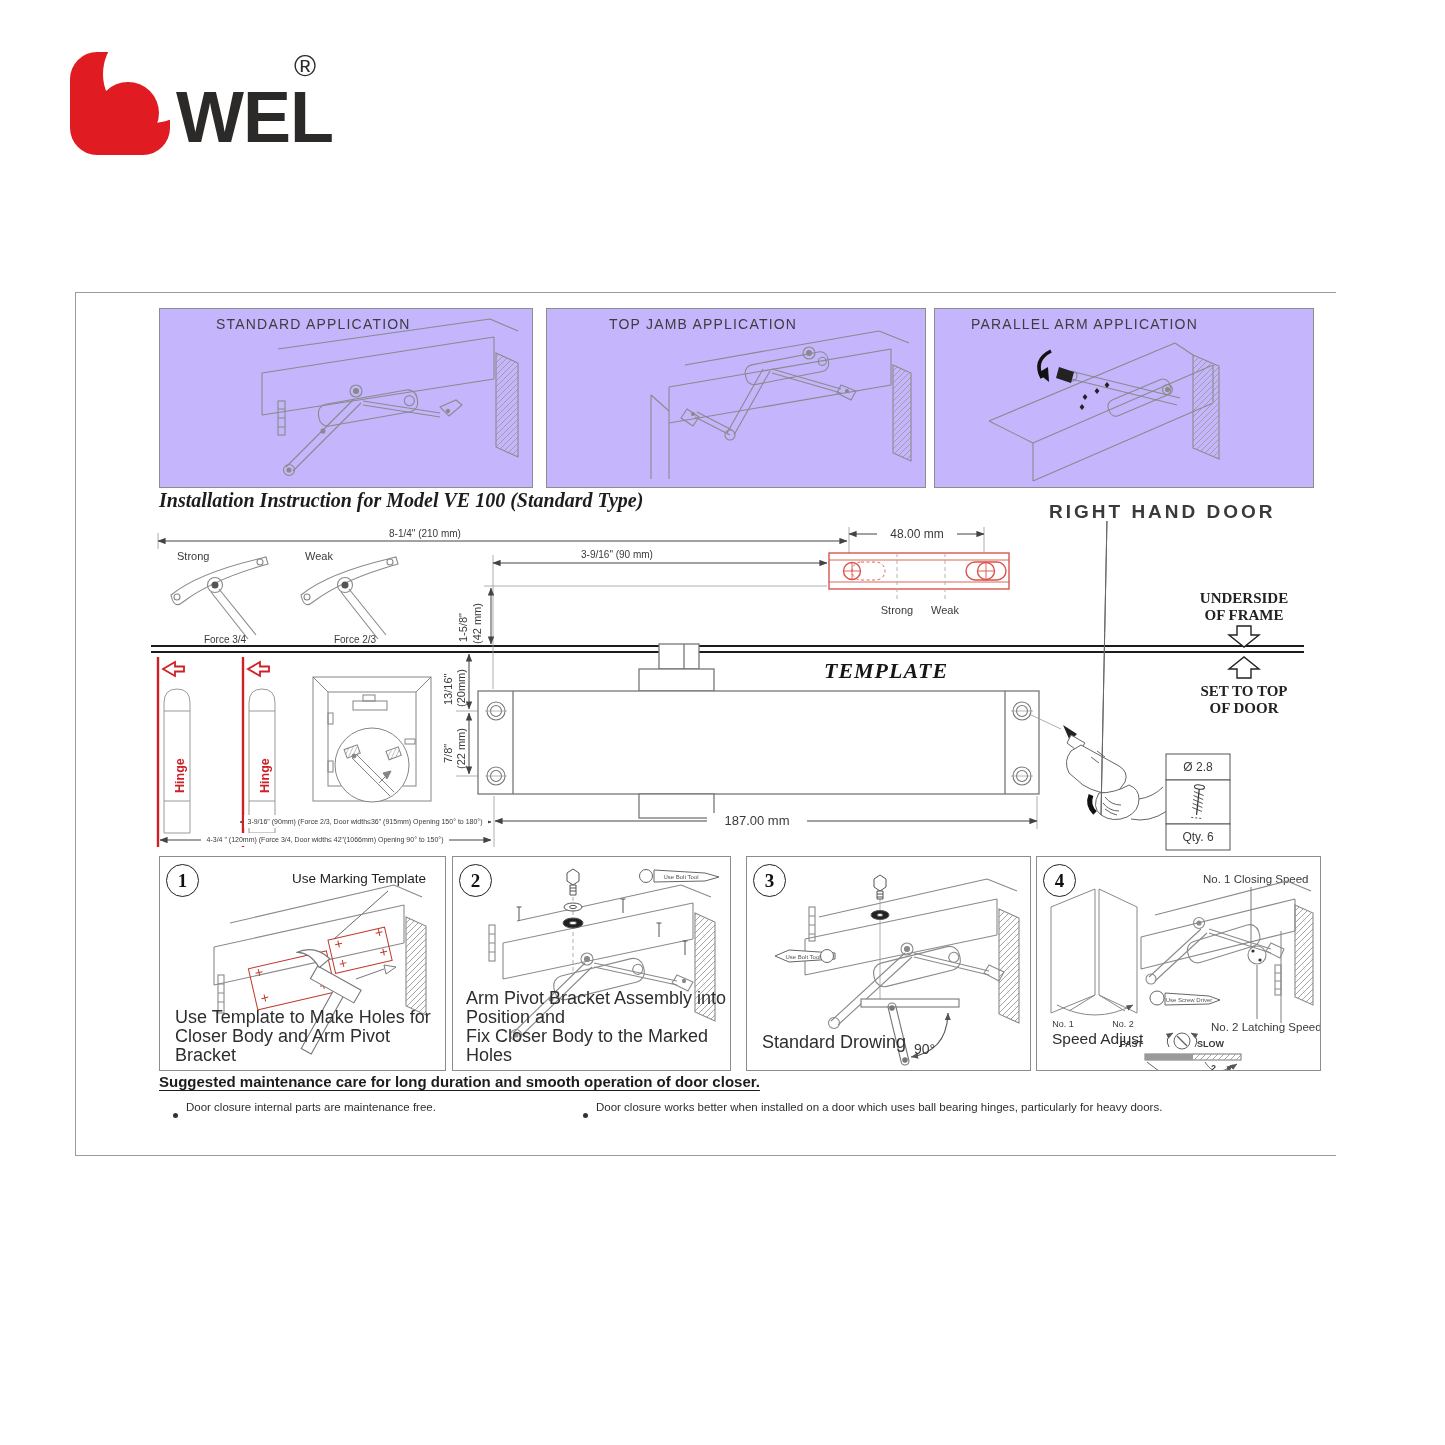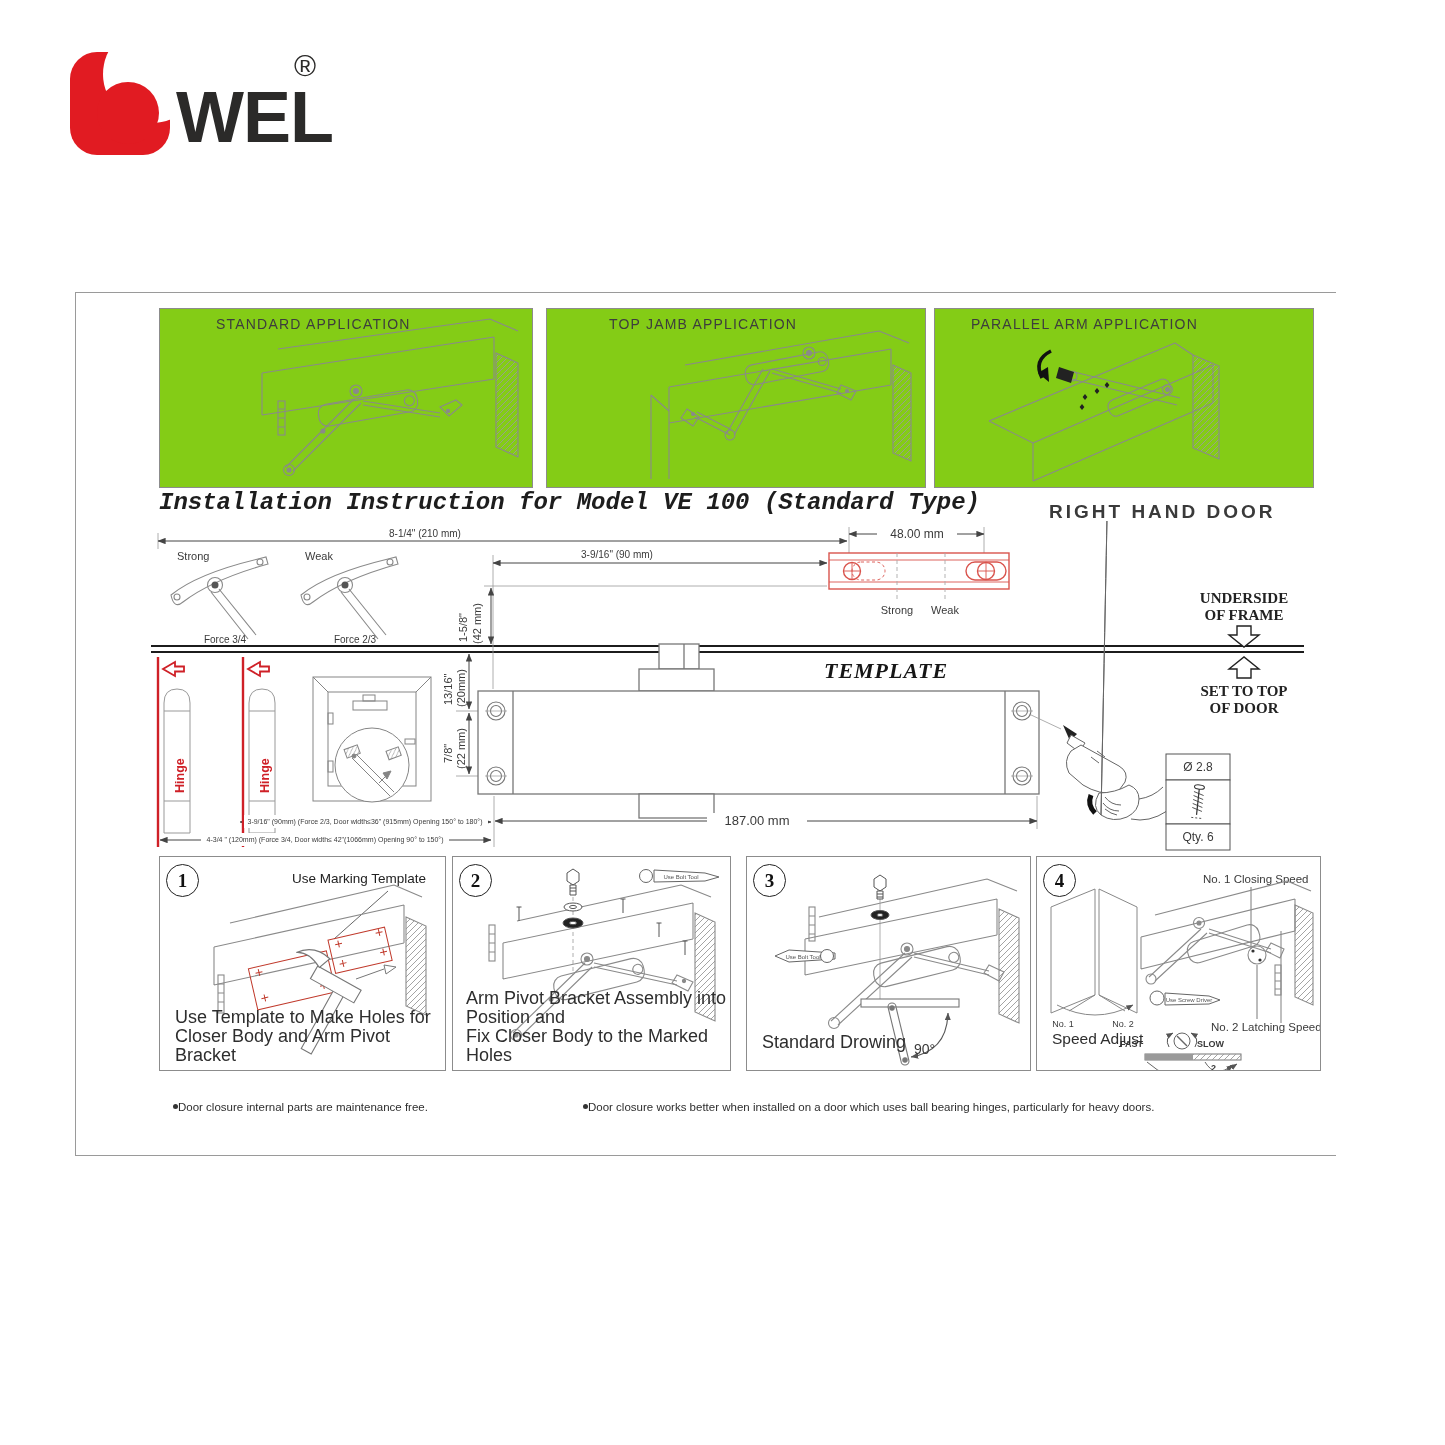--- a/index.html
+++ b/index.html
@@ -1,37 +1,37 @@
 <!DOCTYPE html>
 <html><head>
 <meta charset="utf-8">
 <style>
   html,body{margin:0;padding:0;background:#fff}
   .page{position:relative;width:1336px;height:1445px;background:#fff;overflow:hidden;
         font-family:"Liberation Sans",sans-serif;color:#2b2a29}
   .sheet{position:absolute;left:75px;top:292px;width:1293px;height:862px;border:1px solid #9a9a9a;background:#fff}
   .logo-svg{position:absolute;left:62px;top:40px}
-  .apanel{position:absolute;top:15px;height:178px;border:1.2px solid #8c8c8c;background:#84cc16}
+  .apanel{position:absolute;top:15px;height:178px;border:1.2px solid #8c8c8c;background:#c4b5fd}
   .ptitle{position:absolute;top:7px;font-size:14px;letter-spacing:1.2px;color:#3d3d3d;white-space:nowrap}
   .art{position:absolute;left:0;top:0;width:100%;height:100%}
   .notebox{position:absolute;right:9px;bottom:9px;width:170px;background:#fff;border:2px solid #111;
            box-shadow:5px 5px 0 #111;font-size:10.5px;line-height:1.25;padding:3px 5px;color:#111;z-index:3}
-  .title-it{position:absolute;left:83px;top:196px;font-family:Liberation Mono, monospace;font-style:italic;
-            font-weight:600;font-size:24px;color:#1d1d1d;white-space:nowrap}
+  .title-it{position:absolute;left:83px;top:196px;font-family:Liberation Serif, serif;font-style:italic;
+            font-weight:600;font-size:20px;color:#1d1d1d;white-space:nowrap}
   .hand{position:absolute;left:973px;top:208px;font-size:19px;font-weight:bold;letter-spacing:3px;color:#3a3a3a;white-space:nowrap}
   .tpl-svg{position:absolute;left:0;top:228px}
   .spanel{position:absolute;top:563px;height:213px;border:1.2px solid #8c8c8c;background:#fff}
   .num{position:absolute;left:6px;top:7px;width:31px;height:31px;border:1.6px solid #222;border-radius:50%;
        text-align:center;line-height:31px;font-family:"Liberation Serif",serif;font-size:19px;font-weight:bold;color:#111;z-index:2}
   .callout{position:absolute;font-size:13.5px;color:#222;white-space:nowrap;z-index:2}
   .caption{position:absolute;left:15px;bottom:5px;font-size:18px;line-height:19px;color:#2e2e2e;z-index:2}
   .m-head{position:absolute;left:83px;top:780px;font-size:15px;font-weight:bold;color:#1c1c1c;
           text-decoration:underline;text-underline-offset:3px}
   .m-col{position:absolute;top:803px;font-size:11.5px;line-height:22px;color:#2e2e2e}
-  .m-item{display:flex;align-items:flex-start}
+  .m-item{display:flex;gap:8px;align-items:flex-end}
   .bullet{width:5px;height:5px;border-radius:50%;background:#333;margin-top:8px;flex:none}
   svg text{font-family:"Liberation Sans",sans-serif;fill:#3a3a3a}
   .am{text-anchor:middle}
   .d7{font-size:7px}.d10{font-size:10px}.d11{font-size:11px}.d12{font-size:12px}.d13{font-size:13px}
   .serb{font-family:"Liberation Serif",serif;font-weight:bold;font-size:15px;fill:#222}
   .tplw{font-family:"Liberation Serif",serif;font-style:italic;font-weight:bold;font-size:22px;letter-spacing:1px;fill:#161616}
   .redt{fill:#cf2027;font-weight:bold;font-size:12.5px}
   .tag6{font-size:6px;fill:#555}
   .t9{font-size:9px}.t115{font-size:11.5px}.t14{font-size:14px}
   .bold{font-weight:bold}
@@ -553,20 +553,21 @@
           <path d="M168,205 Q178,222 196,208" stroke="#666" fill="none" marker-end="url(#ar7)"></path>
           <text class="t9 bold" x="143" y="227">1</text>
           <text class="t9 bold" x="174" y="214">2</text>
         </g>
       </svg>
       <div class="caption" style="bottom:22px;font-size:15.5px">
         <div>Speed Adjust</div>
       </div>
     </div>
 
+    <div class="m-head">Suggested maintenance care for long duration and smooth operation of door closer.</div>
     <div class="m-col" style="left:97px;width:400px">
       <div class="m-item">
           <span class="bullet"></span>
           <span>Door closure internal parts are maintenance free.</span>
         </div>
     </div>
     <div class="m-col" style="left:507px;width:770px">
       <div class="m-item">
           <span class="bullet"></span>
           <span>Door closure works better when installed on a door which uses ball bearing hinges, particularly for heavy doors.</span>

